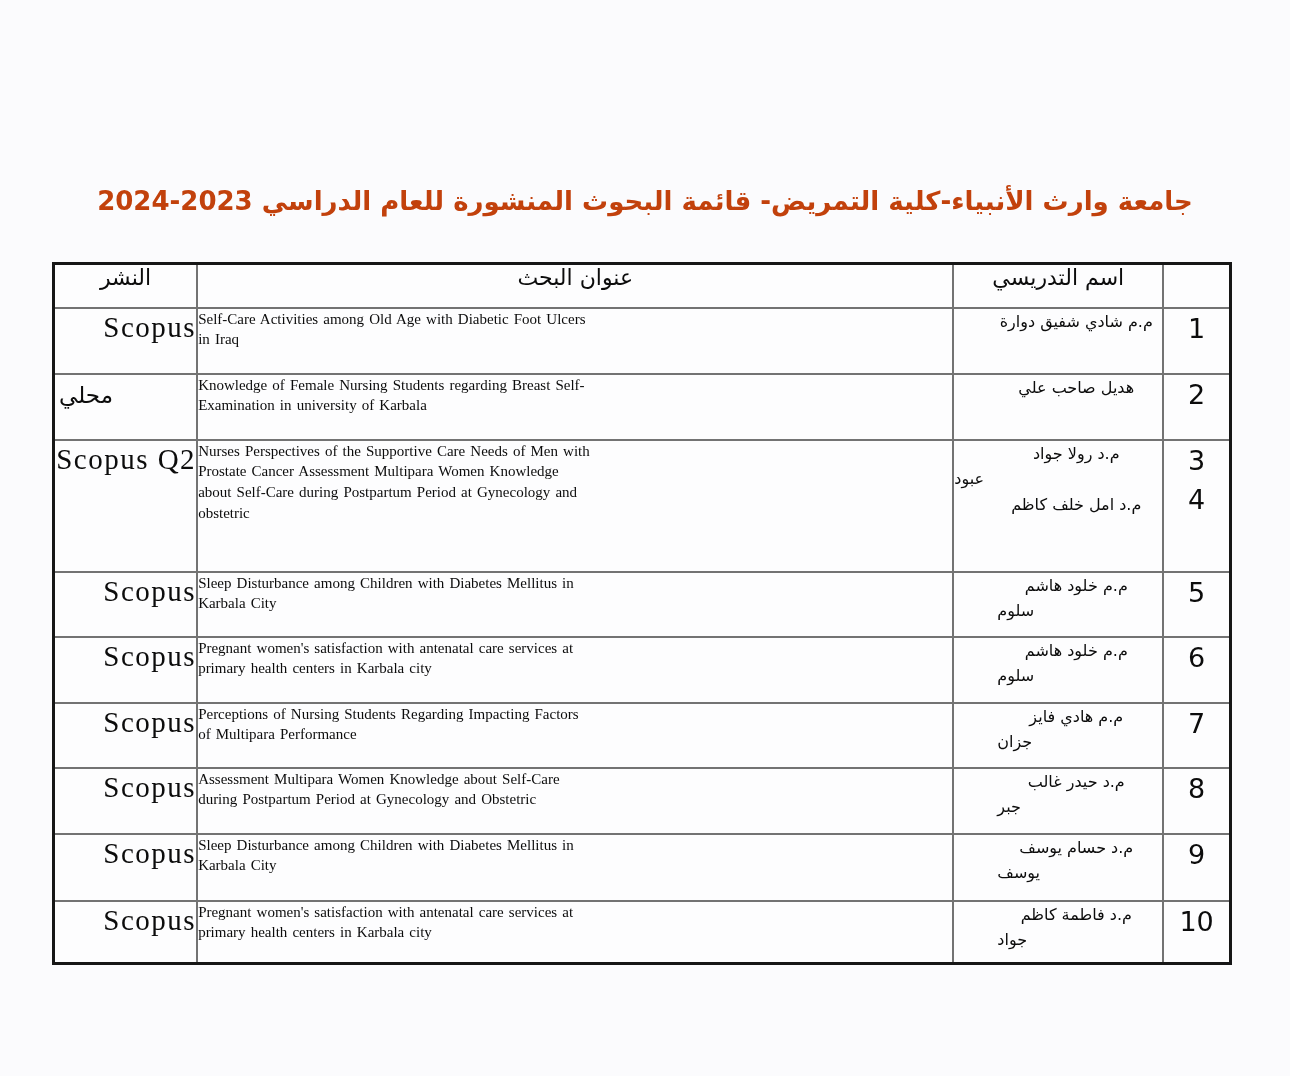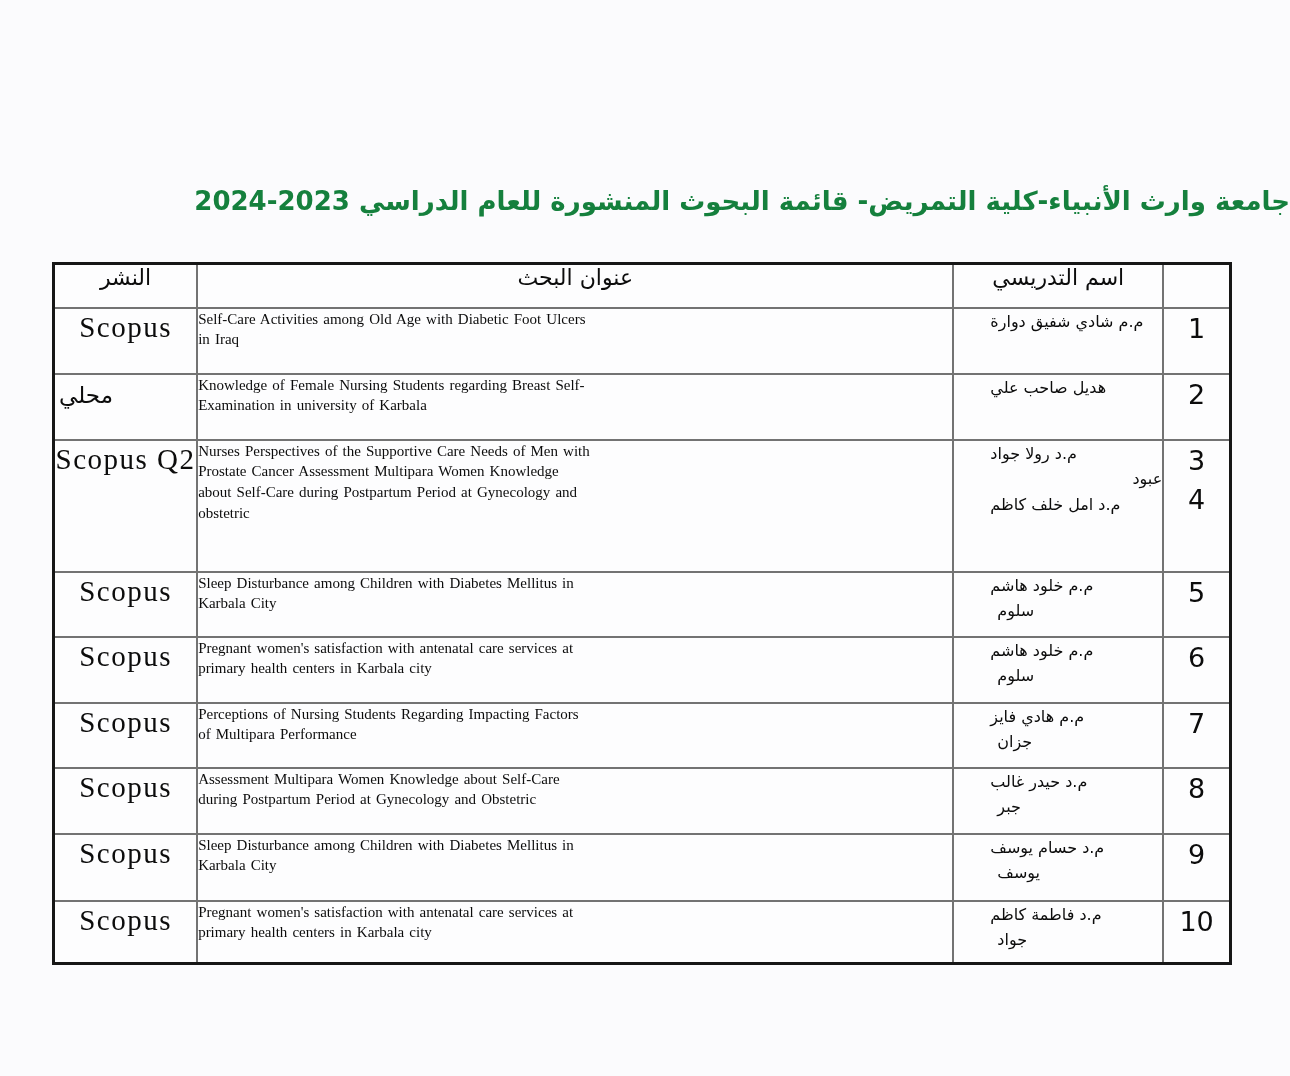--- a/index.html
+++ b/index.html
@@ -8,26 +8,27 @@
     width: 1290px;
     height: 1076px;
     background: #fbfbfd;
     overflow: hidden;
     font-family: "Liberation Serif", serif;
     color: #0c0c0c;
   }
 
   .doc-title {
     margin: 186px 0 0 0;
+    text-align: center;
     font-family: "DejaVu Sans", sans-serif;
     font-weight: bold;
     font-size: 26px;
     white-space: nowrap;
     direction: rtl;
-    color: #15803d;
+    color: #c2410c;
   }
 
   table.research-table {
     border-collapse: collapse;
     table-layout: fixed;
     width: 1180px;
     margin: 46px 0 0 52px;
     border: 3px solid #161616;
     background: #fdfdfe;
   }
@@ -73,42 +74,42 @@
     line-height: 1.48;
   }
 
   td.teacher-cell {
     direction: rtl;
     font-family: "DejaVu Sans", sans-serif;
     font-size: 16px;
     line-height: 1.6;
     padding: 3px 8px 2px 8px;
   }
-  .name-line.align-right { text-align: left; margin-left: 36px; }
+  .name-line.align-right { text-align: center; margin-left: 36px; }
   .name-line.align-left  { text-align: left; padding-left: 43px;  }
-  .name-line.align-center{ text-align: right; }
+  .name-line.align-center{ text-align: left; }
 
   td.title-cell {
     direction: ltr;
     font-family: "Liberation Serif", serif;
     font-size: 15px;
     line-height: 1.38;
     text-align: left;
     white-space: pre-line;
     word-spacing: 0.09em;
     padding: 3px 12px 4px 15px;
   }
 
   td.pub-cell {
     direction: ltr;
     font-family: "Liberation Serif", serif;
     font-size: 29px;
     letter-spacing: 1.5px;
     line-height: 1.25;
-    text-align: center;
+    text-align: right;
     padding: 4px 4px 2px 17px;
   }
   td.pub-cell.pub-ar {
     direction: rtl;
     text-align: left;
     font-family: "DejaVu Sans", sans-serif;
     font-size: 23px;
     letter-spacing: 0;
     padding: 6px 12px 2px 4px;
   }

